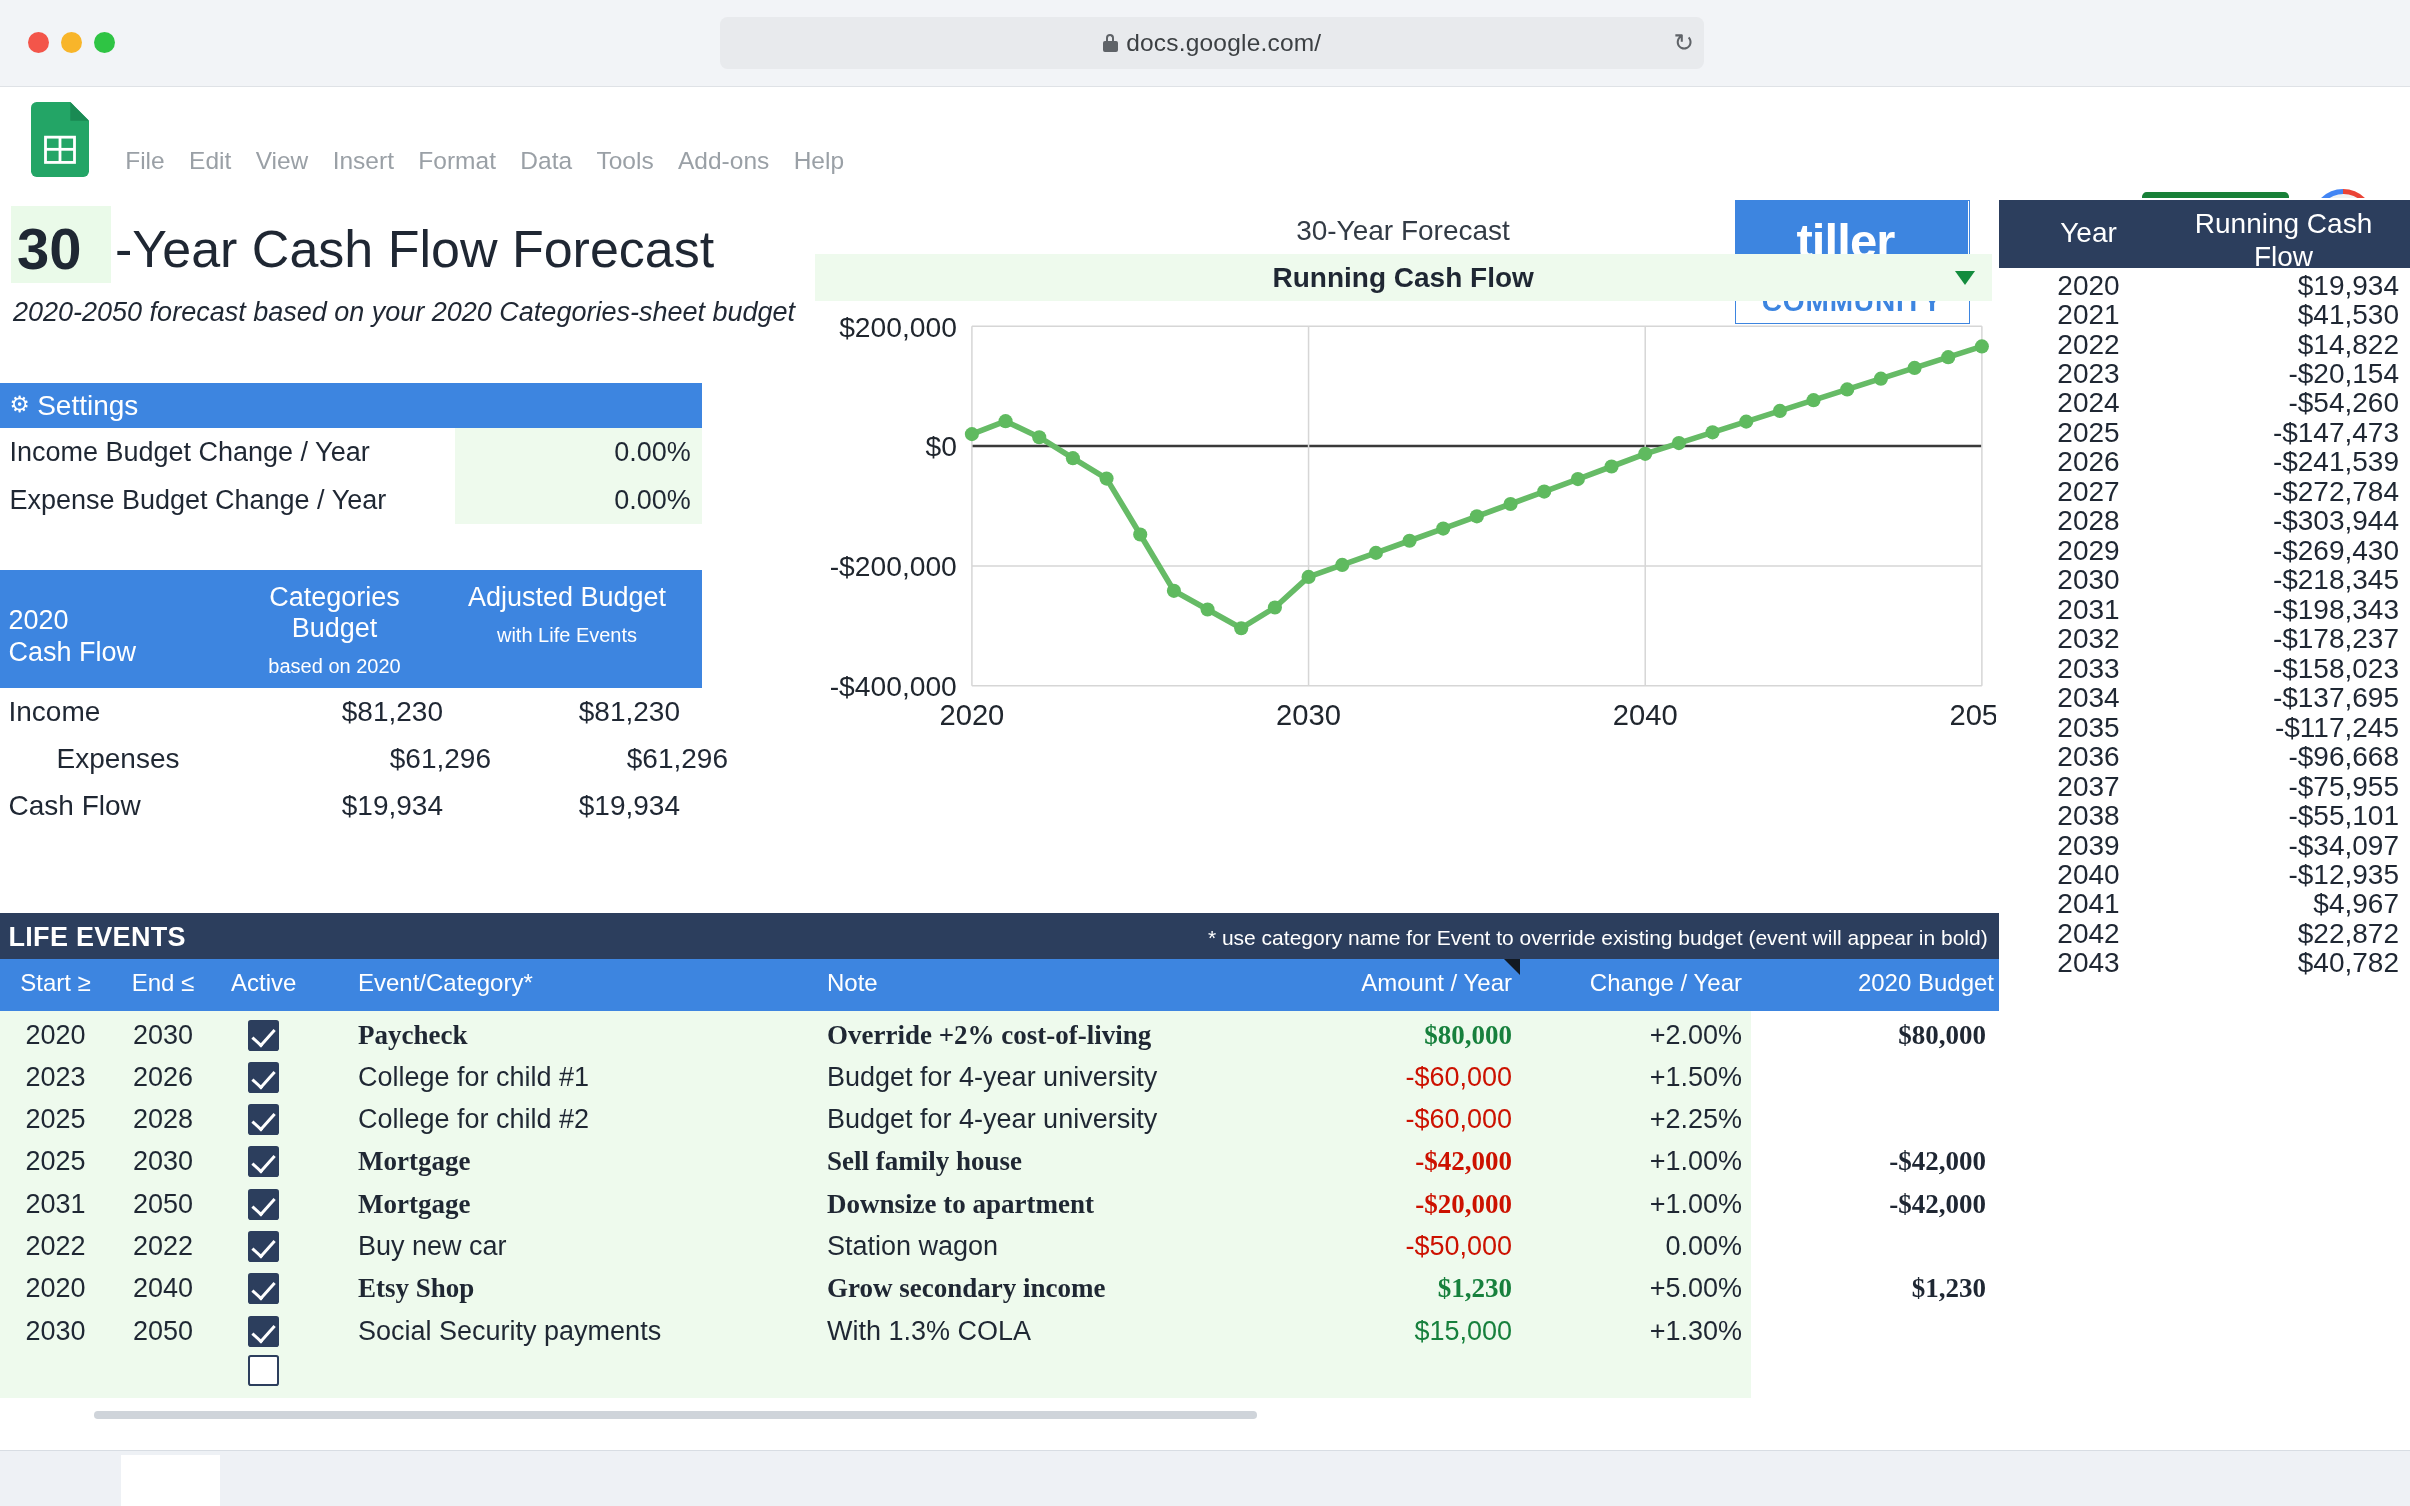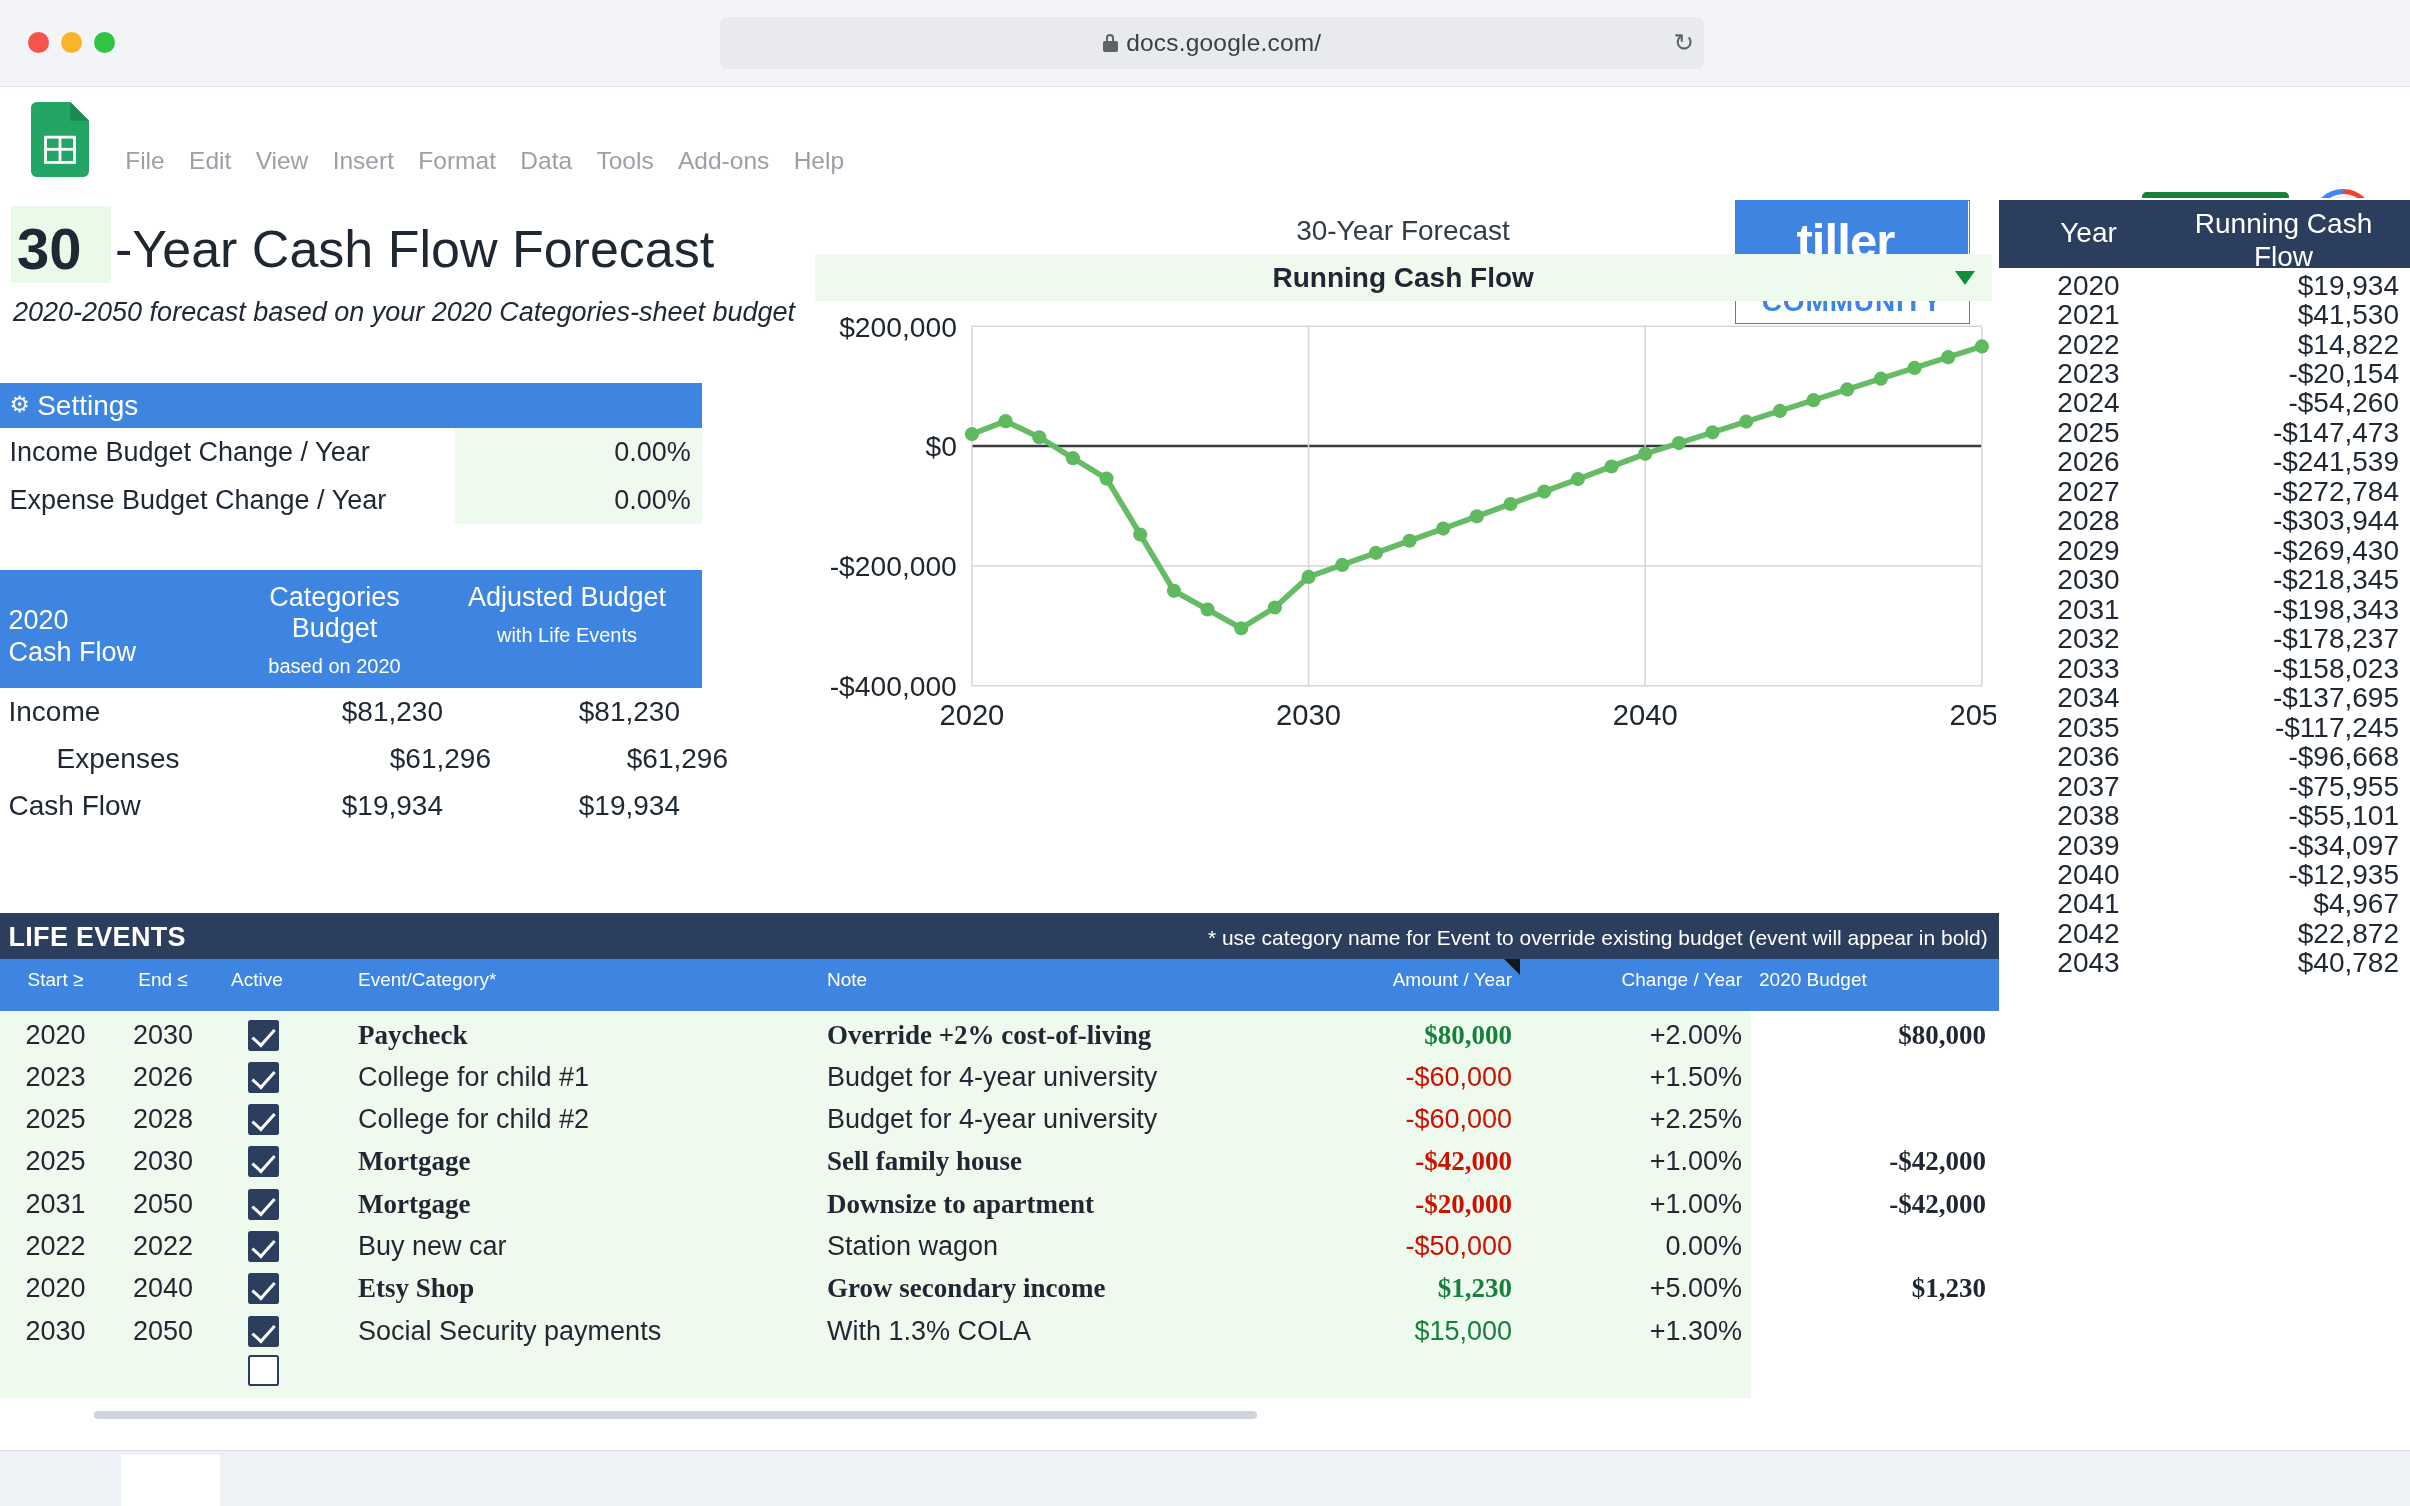--- a/index.html
+++ b/index.html
@@ -223,21 +223,21 @@
     background: #2c3e5d; color: #ffffff;
   }
   #life-title {
     position: absolute; left: 8.5px; top: 9.4px; font-size: 27px; font-weight: bold; letter-spacing: 0.3px;
   }
   #life-note {
     position: absolute; right: 11.3px; top: 13px; font-size: 21px;
   }
   #life-col-header {
     position: absolute; left: 0px; top: 761px; width: 1999px; height: 52px;
-    background: #3d85e0; color: #ffffff; font-size: 19px;
+    background: #3d85e0; color: #ffffff; font-size: 24px;
   }
   #life-col-header .ch { position: absolute; top: 10.4px; white-space: nowrap; }
   #life-col-header .comment-tri {
     position: absolute; left: 1504px; top: 0px;
     width: 0; height: 0;
     border-left: 16px solid transparent;
     border-top: 16px solid #121921;
   }
   .le-row {
     position: absolute; left: 0px; width: 1751px; height: 48px;
@@ -573,21 +573,21 @@
     <span id="life-note">* use category name for Event to override existing budget (event will appear in bold)</span>
   </div>
   <div id="life-col-header">
     <span class="ch" style="left:0px;width:111px;text-align:center">Start ≥</span>
     <span class="ch" style="left:111px;width:104px;text-align:center">End ≤</span>
     <span class="ch" style="left:231px">Active</span>
     <span class="ch" style="left:358px">Event/Category*</span>
     <span class="ch" style="left:827px">Note</span>
     <span class="ch" style="left:1262px;width:250px;text-align:right">Amount / Year</span>
     <span class="ch" style="left:1516px;width:226px;text-align:right">Change / Year</span>
-    <span class="ch" style="left:1759px;width:235px;">2020 Budget</span>
+    <span class="ch" style="left:1759px;width:235px;text-align:right">2020 Budget</span>
     <span class="comment-tri"></span>
   </div>
   <div id="life-rows">
       <div class="le-row" style="top: 813px;">
         <span class="c c-start">2020</span>
         <span class="c c-end">2030</span>
         <span class="c c-active"><span class="chk"></span></span>
         <span class="c c-event bold">Paycheck</span>
         <span class="c c-note bold">Override +2% cost-of-living</span>
         <span class="c c-amount pos bold">$80,000</span>

